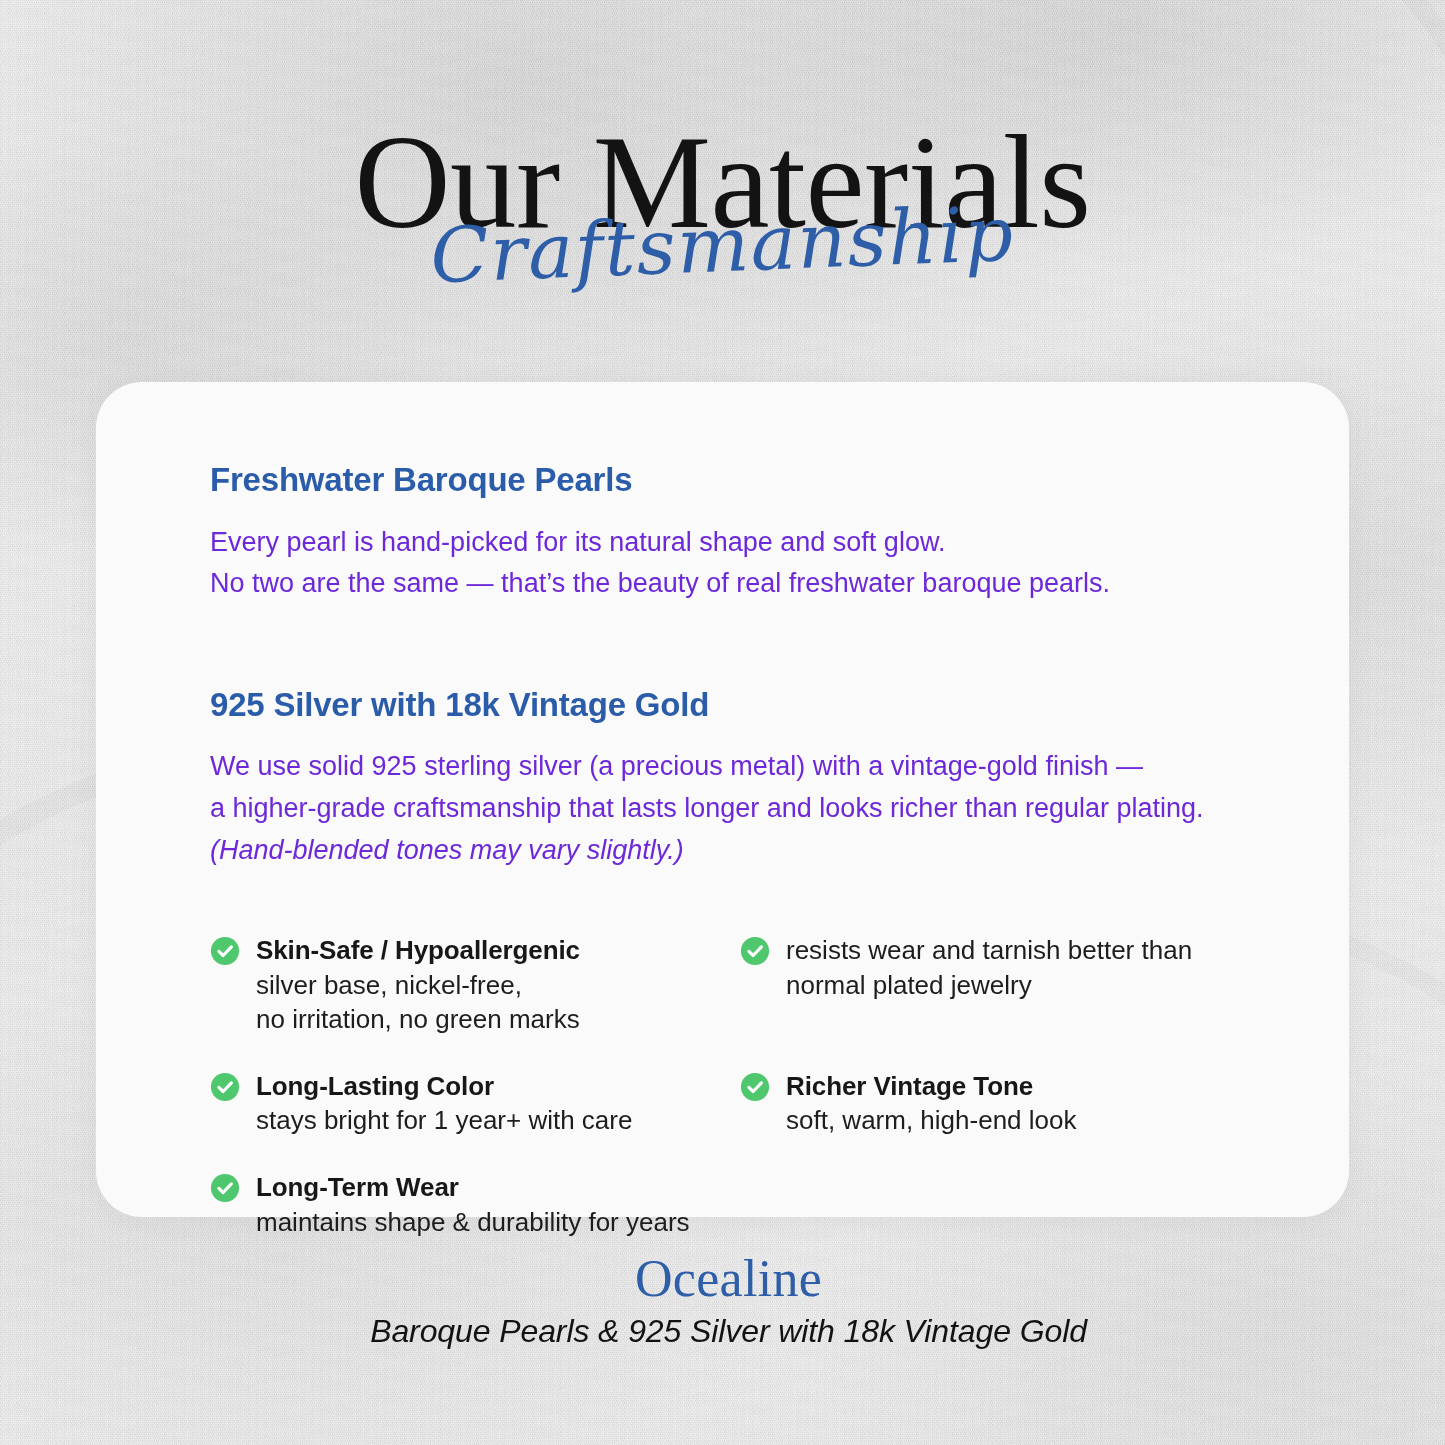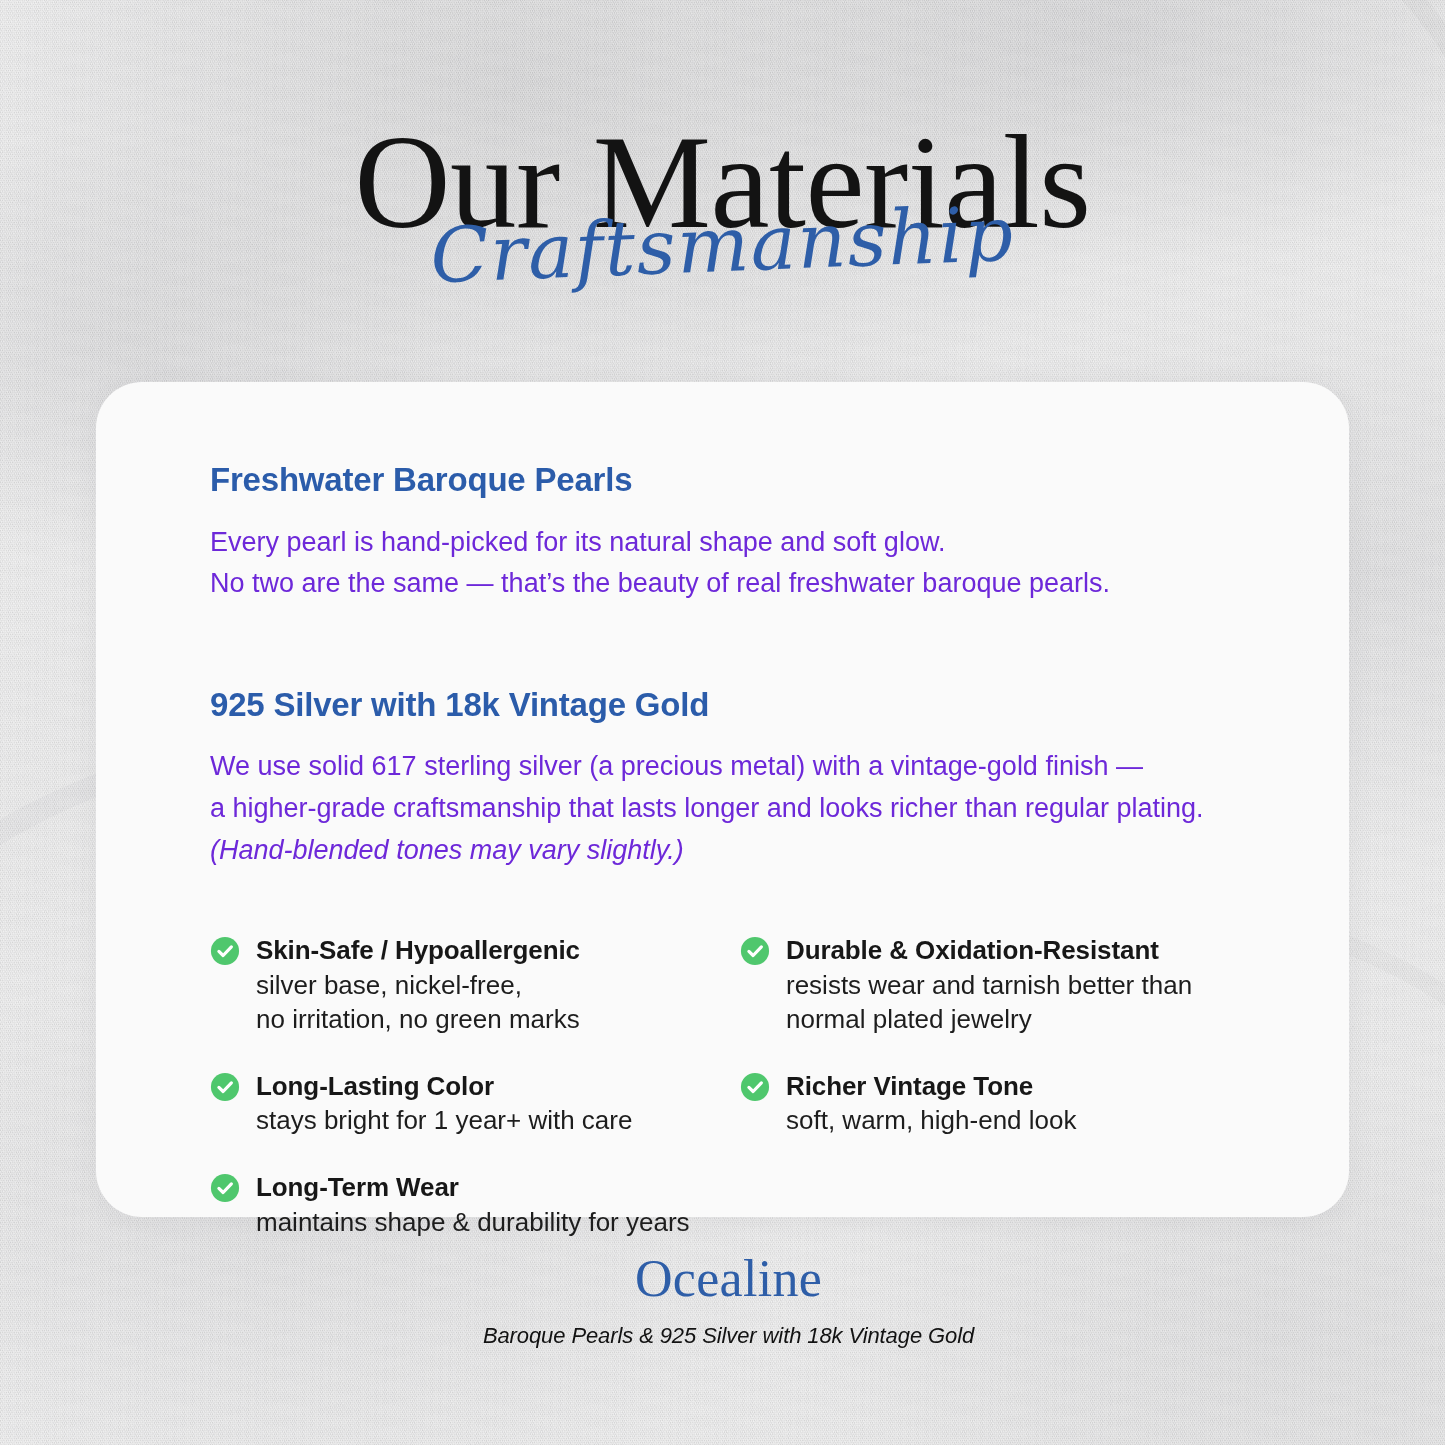--- a/index.html
+++ b/index.html
@@ -195,24 +195,24 @@
 
   .brand {
     font-family:"Liberation Serif", "DejaVu Serif", serif;
     font-size:52px;
     color:#2E5EA8;
     line-height:1.1;
     letter-spacing:0.3px;
   }
 
   .tagline {
-    font-size:22px;
+    font-size:32px;
     font-style:italic;
     color:#121212;
-    margin-top:16px;
+    margin-top:6px;
     letter-spacing:-0.1px;
   }
 </style>
 </head>
 <body>
 
 <div class="page">
   <div class="crease c1"></div>
   <div class="crease c2"></div>
   <div class="crease c3"></div>
@@ -236,21 +236,21 @@
         <div>Every pearl is hand-picked for its natural shape and soft glow.</div>
         <div>No two are the same — that’s the beauty of real freshwater baroque pearls.</div>
       </div>
     </div>
 
     <div class="gap-between"></div>
 
     <div>
       <div class="sec-heading">925 Silver with 18k Vintage Gold</div>
       <div class="sec-body">
-        <div>We use solid 617 sterling silver (a precious metal) with a vintage-gold finish —</div>
+        <div>We use solid 925 sterling silver (a precious metal) with a vintage-gold finish —</div>
         <div>a higher-grade craftsmanship that lasts longer and looks richer than regular plating.</div>
         <div class="ital">(Hand-blended tones may vary slightly.)</div>
       </div>
     </div>
 
     <div class="features">
 
       <div class="feature">
         <span class="check-icon">
           <svg viewBox="0 0 32 32" width="30" height="30" aria-hidden="true">
@@ -268,21 +268,20 @@
       </div>
 
       <div class="feature">
         <span class="check-icon">
           <svg viewBox="0 0 32 32" width="30" height="30" aria-hidden="true">
             <circle cx="16" cy="16" r="15" fill="#4FC76D"></circle>
             <path d="M9.5 16.4 L14 20.8 L22.8 11.6" fill="none" stroke="#ffffff" stroke-width="3.4" stroke-linecap="round" stroke-linejoin="round"></path>
           </svg>
         </span>
         <span class="feature-text">
-          <span class="feature-title">Durable &amp; Oxidation-Resistant</span>
           <span class="feature-desc">
             <span class="l">resists wear and tarnish better than</span>
             <span class="l">normal plated jewelry</span>
           </span>
         </span>
       </div>
 
       <div class="feature">
         <span class="check-icon">
           <svg viewBox="0 0 32 32" width="30" height="30" aria-hidden="true">

